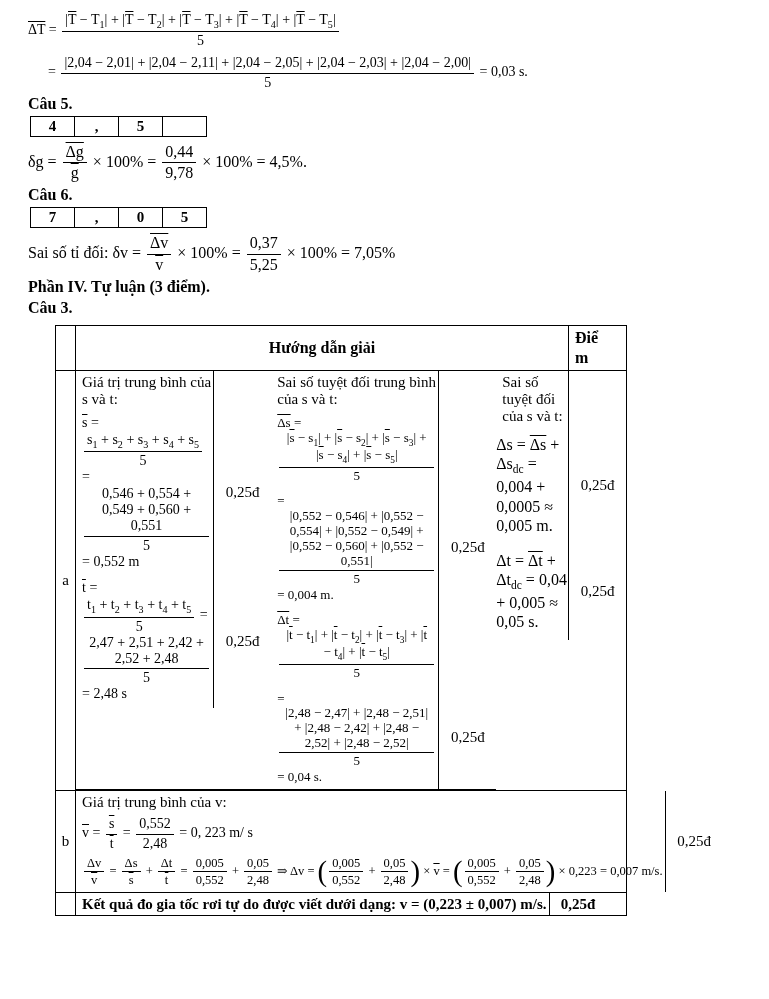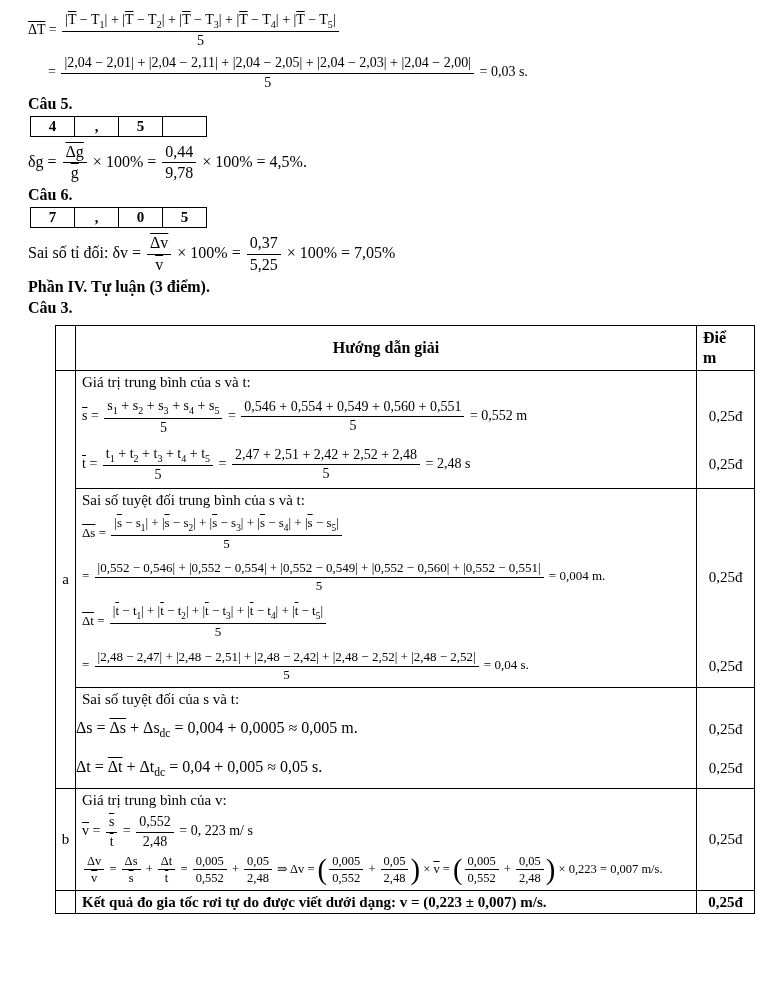--- a/index.html
+++ b/index.html
@@ -23,29 +23,29 @@
   .ind{padding-left:20px;}
   .ind2{padding-left:12px;}
   .minitable{display:flex;margin:3px 0 6px 2px;}
   .minitable .cell{
     width:45px;height:21px;border:1px solid #000;margin-left:-1px;
     display:flex;align-items:center;justify-content:center;
     font-weight:bold;font-size:15px;
   }
   .minitable .cell:first-child{margin-left:0;}
   .phan{margin-top:2px;}
-  .btable{width:700px;margin:8px 0 0 27px;border:1px solid #000;font-size:15px;}
+  .btable{width:572px;margin:8px 0 0 27px;border:1px solid #000;font-size:15px;}
   .hrow{display:flex;border-bottom:1px solid #000;min-height:40px;}
   .lbl{width:20px;flex:none;border-right:1px solid #000;display:flex;align-items:center;justify-content:center;font-size:15px;}
   .hmain{flex:1;min-width:0;display:flex;align-items:center;justify-content:center;font-weight:bold;font-size:16px;padding:2px;}
   .hpts{width:58px;flex:none;border-left:1px solid #000;font-weight:bold;font-size:16px;padding:2px 2px 2px 6px;}
   .hpts span{display:inline-block;max-width:32px;word-break:break-all;line-height:1.25;}
   .sect{display:flex;border-bottom:1px solid #000;}
   .btable > .sect:last-child{border-bottom:none;font-weight:bold;}
-  .sbody{flex:1;min-width:0;display:flex;flex-direction:column;}
+  .sbody{flex:1;min-width:0;display:flex;flex-direction:row;}
   .grp{border-bottom:1px solid #000;}
   .sbody .grp:last-child{border-bottom:none;}
   .line{display:flex;align-items:stretch;}
   .lmain{flex:1;min-width:0;padding:1px 2px 1px 6px;}
   .pts{width:58px;flex:none;border-left:1px solid #000;display:flex;align-items:center;justify-content:center;font-size:15px;}
   .t{padding:2px 0 1px 0;}
   .f14{font-size:14px;}
   .f13{font-size:13px;}
   .f12{font-size:12.5px;}
   .a3l{font-size:16px;padding:4px 0;}

